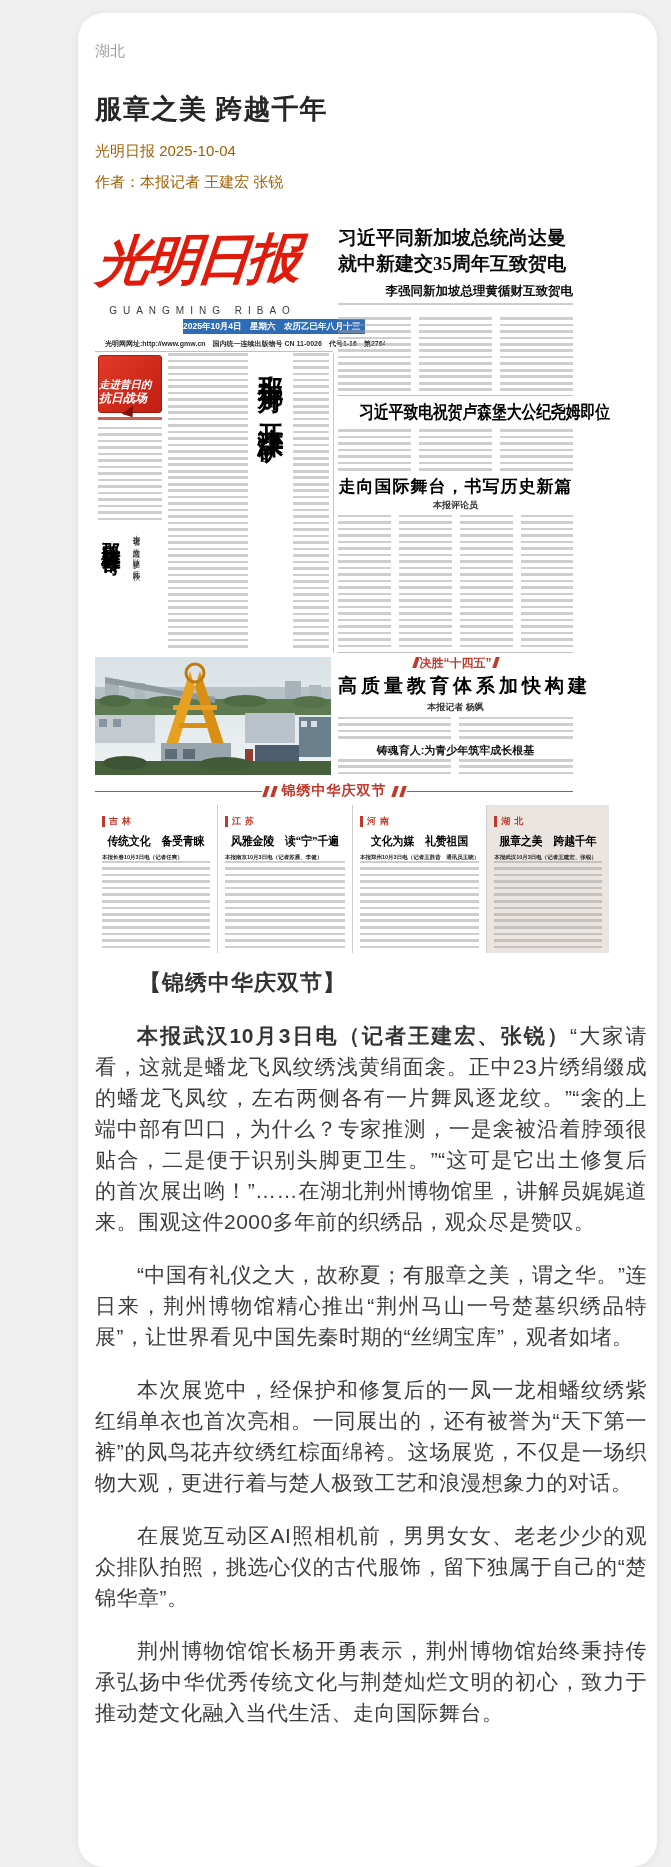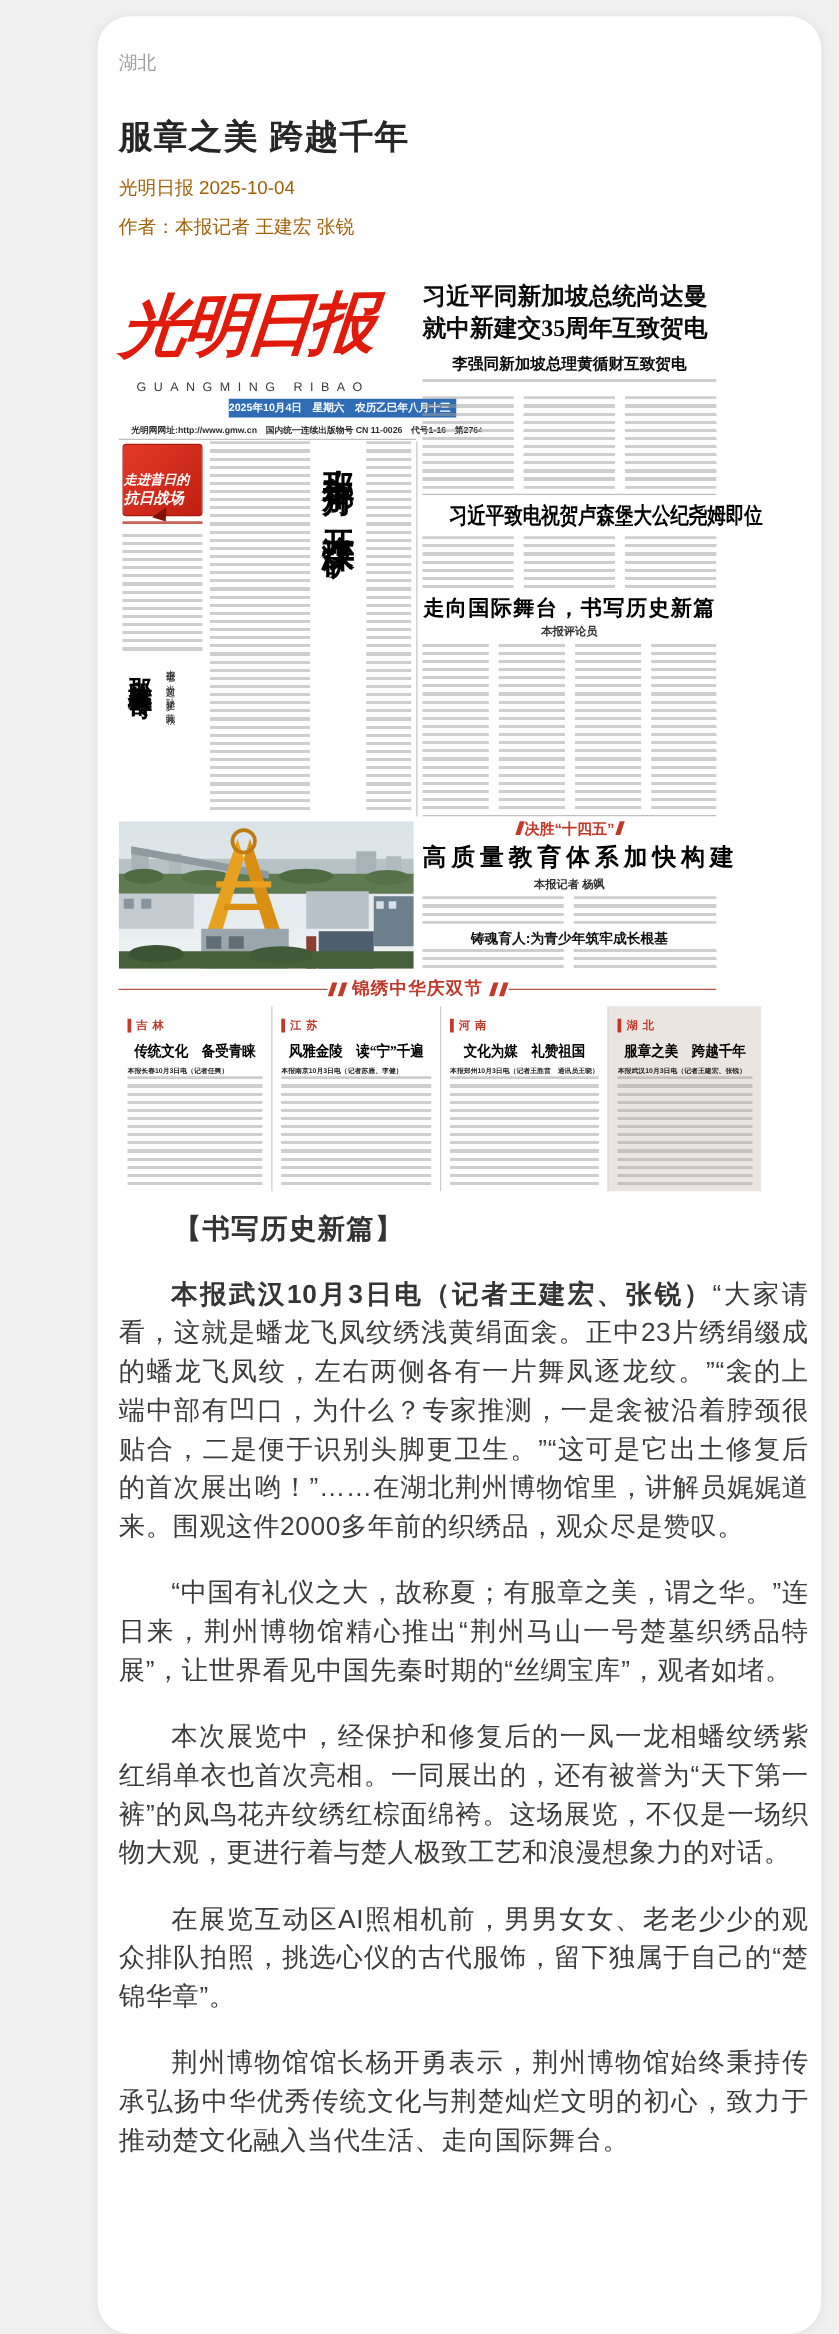--- a/index.html
+++ b/index.html
@@ -36,21 +36,21 @@
     background-image:repeating-linear-gradient(to bottom,#c0392b 0,#c0392b 2.5px,transparent 2.5px,transparent 6px);
     opacity:.8;
   }
   .mast-title{
     font-family:"DejaVu Serif",serif;font-style:italic;font-weight:900;
     font-size:54px;line-height:64px;color:#e11b0c;letter-spacing:-4px;
     transform:skewX(-6deg) rotate(-1deg);white-space:nowrap;
   }
   .mast-latin{font-size:10px;letter-spacing:6px;color:#3a3a3a;text-align:center;font-weight:400;}
   .h1line{font-size:19px;font-weight:900;color:#0a0a0a;line-height:25px;letter-spacing:0;white-space:nowrap;}
-  .h1sub{font-size:12.5px;font-weight:700;color:#0a0a0a;text-align:center;white-space:nowrap;}
+  .h1sub{font-size:12.5px;font-weight:700;color:#0a0a0a;text-align:right;white-space:nowrap;}
   .datebar{background:#2e6cb5;color:#fff;font-size:8.5px;font-weight:700;text-align:center;line-height:15px;white-space:nowrap;overflow:hidden;}
   .infoline{font-size:7px;color:#2c2c2c;text-align:center;white-space:nowrap;overflow:hidden;font-weight:700;}
   .rule{background:#bfbfbf;height:1px;}
   .vrule{background:#c8c8c8;width:1px;}
   .badge{
     background:linear-gradient(135deg,#e23a2a,#bf1e10);
     border:1px solid #a81a0d;border-radius:3px;
     color:#fff;box-sizing:border-box;padding-top:22px;
   }
   .badge .b1{font-size:10.5px;font-weight:900;font-style:italic;line-height:13px;white-space:nowrap;}
@@ -239,21 +239,21 @@
         <div class="ncol hl">
           <span class="rtag">湖北</span>
           <div class="chead serif">服章之美　跨越千年</div>
           <div class="clead">本报武汉10月3日电（记者王建宏、张锐）</div>
           <div class="sim" style="height:88px;"></div>
         </div>
       </div>
     </figure>
 
     <div class="article">
-      <div class="sec">【书写历史新篇】</div>
+      <div class="sec">【锦绣中华庆双节】</div>
       <p><span class="lead">本报武汉10月3日电（记者王建宏、张锐）</span><span>“大家请看，这就是蟠龙飞凤纹绣浅黄绢面衾。正中23片绣绢缀成的蟠龙飞凤纹，左右两侧各有一片舞凤逐龙纹。”“衾的上端中部有凹口，为什么？专家推测，一是衾被沿着脖颈很贴合，二是便于识别头脚更卫生。”“这可是它出土修复后的首次展出哟！”……在湖北荆州博物馆里，讲解员娓娓道来。围观这件2000多年前的织绣品，观众尽是赞叹。</span></p>
       <p><span>“中国有礼仪之大，故称夏；有服章之美，谓之华。”连日来，荆州博物馆精心推出“荆州马山一号楚墓织绣品特展”，让世界看见中国先秦时期的“丝绸宝库”，观者如堵。</span></p>
       <p><span>本次展览中，经保护和修复后的一凤一龙相蟠纹绣紫红绢单衣也首次亮相。一同展出的，还有被誉为“天下第一裤”的凤鸟花卉纹绣红棕面绵袴。这场展览，不仅是一场织物大观，更进行着与楚人极致工艺和浪漫想象力的对话。</span></p>
       <p><span>在展览互动区AI照相机前，男男女女、老老少少的观众排队拍照，挑选心仪的古代服饰，留下独属于自己的“楚锦华章”。</span></p>
       <p><span>荆州博物馆馆长杨开勇表示，荆州博物馆始终秉持传承弘扬中华优秀传统文化与荆楚灿烂文明的初心，致力于推动楚文化融入当代生活、走向国际舞台。</span></p>
     </div>
   </div>
 </div>
 
 </body></html>

